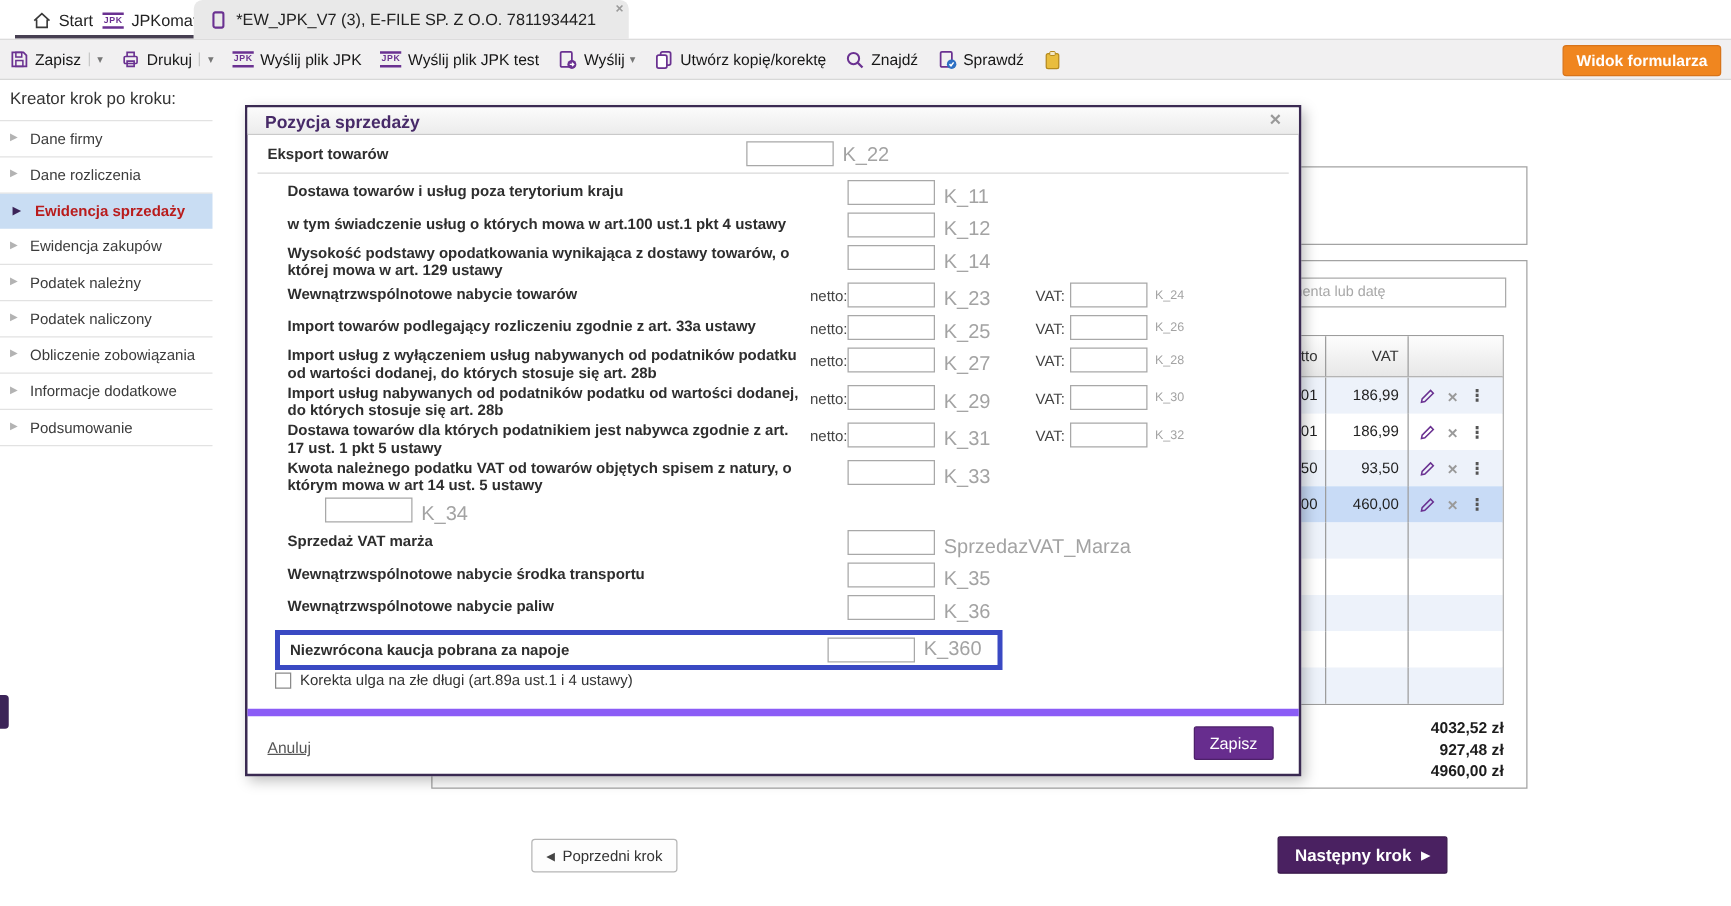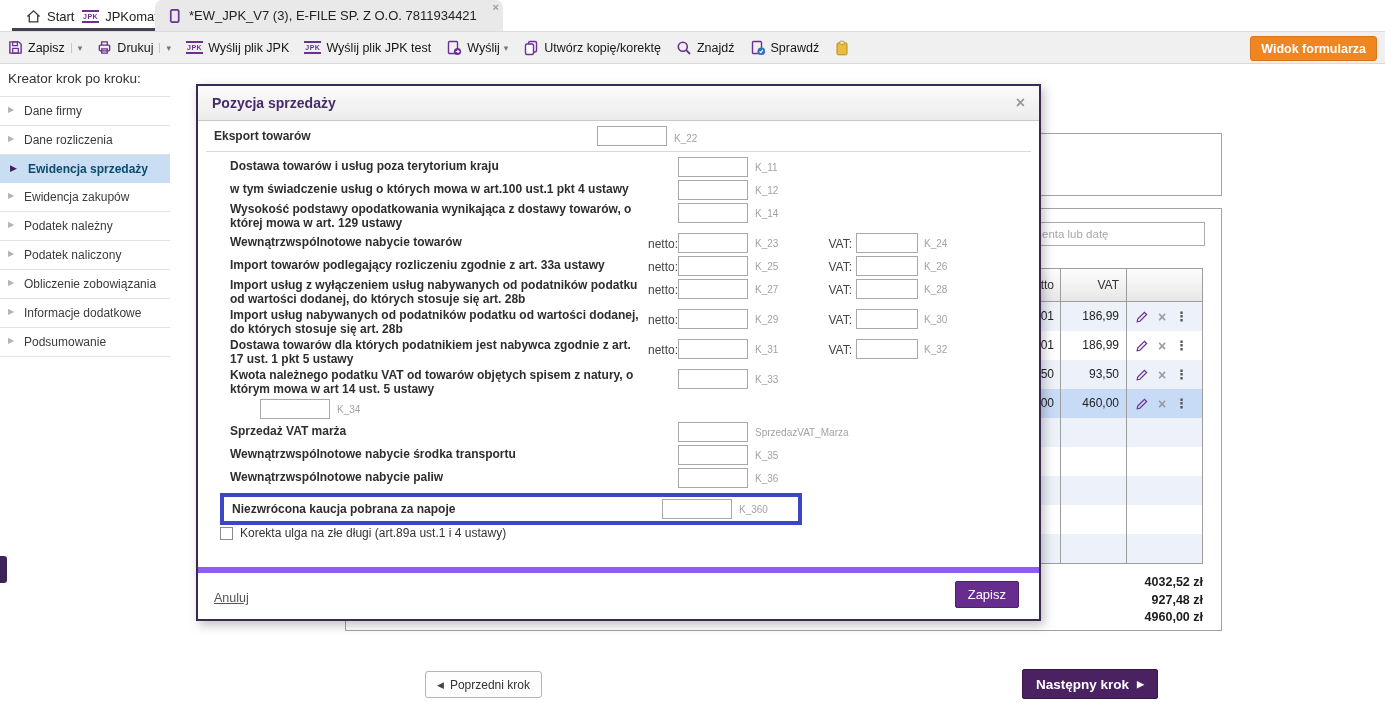--- a/index.html
+++ b/index.html
@@ -34,21 +34,21 @@
     padding:0 10px; display:flex; align-items:center; }
 
   
   .sidebar { position:absolute; left:0; top:65px; width:170px; }
   .sidebar-title { font-size:13.5px; color:#333; padding:6px 8px 10px 8px; border-bottom:1px solid #e2e2e2; }
   .sitem { position:relative; padding:7px 6px 7px 24px; font-size:12px; color:#3b3b3b;
     border-bottom:1px solid #e2e2e2; cursor:default; }
   .sitem .arr { position:absolute; left:8px; top:8px; font-size:8px; color:#b3b3b3; }
   .sitem.active { background:#c9ddf3; border-bottom:none; padding-left:28px; }
   .sitem.active .arr { color:#3c2458; font-size:9px; left:10px; }
-  .sitem.active .slbl { font-weight:bold; color:#0c4a6e; }
+  .sitem.active .slbl { font-weight:bold; color:#b91c1c; }
 
   
   .box1 { position:absolute; left:345px; top:133px; width:877px; height:63px; border:1px solid #a3a3a3; background:#fff; }
   .panel { position:absolute; left:345px; top:208px; width:877px; height:423px; border:1px solid #a3a3a3; background:#fff; }
   .searchbox { position:absolute; right:16px; top:13px; width:312px; height:24px; border:1px solid #ababab;
     font-size:11.5px; color:#666; padding:0 8px; font-family:"Liberation Sans","DejaVu Sans",sans-serif; }
   .searchbox::placeholder { color:#a8a8a8; }
   .dtable { position:absolute; left:16px; top:59px; right:18px; border:1px solid #9d9d9d; }
   .thead { display:flex; height:33px; background:linear-gradient(#fdfdfd,#e7e7e7); border-bottom:1px solid #9d9d9d;
     font-size:12px; color:#333; align-items:center; }
@@ -71,32 +71,32 @@
     border-radius:3px; font-size:12px; color:#333; padding:0 11px; display:flex; align-items:center; gap:6px; }
   .prev-btn .pa { font-size:9px; color:#444; }
   .next-btn { position:absolute; left:1022px; top:669px; height:30px; background:#4a2161; border:1px solid #38184a;
     border-radius:2px; font-size:13.5px; font-weight:bold; color:#fff; padding:0 13px; display:flex; align-items:center; gap:8px; }
   .next-btn .na { font-size:9px; }
   .side-handle { position:absolute; left:0; top:556px; width:7px; height:27px; background:#3c2458; border-radius:0 3px 3px 0; }
 
   
   .modal { position:absolute; left:196px; top:84px; width:845px; height:537px; background:#fff;
     border:2px solid #3a2a52; box-shadow:3px 4px 10px rgba(0,0,0,0.25); z-index:10; }
-  .mtitle { height:35px; background:linear-gradient(#fbfbfb,#ececec); border-bottom:1px solid #c9c9c9;
+  .mtitle { height:22px; background:linear-gradient(#fbfbfb,#ececec); border-bottom:1px solid #c9c9c9;
     display:flex; align-items:center; padding:0 14px; font-size:14px; font-weight:bold; color:#472a68; }
   .mclose { margin-left:auto; color:#999; font-weight:bold; font-size:16px; line-height:14px; }
   .mbody { position:relative; height:504px; padding:3px 16px 56px 16px; overflow:hidden; }
   .toprow { display:flex; align-items:center; height:23px; }
   .toprow .tlbl { width:383px; font-size:12px; font-weight:bold; color:#2e2e2e; }
   .msep { border-bottom:1px solid #d9d9d9; margin:4px -8px 5px -8px; }
   .mrow { display:flex; align-items:flex-start; margin:3px 16px; }
   .mlbl { width:418px; font-size:12px; font-weight:bold; color:#2e2e2e; line-height:13.5px; padding-right:6px; padding-top:3px; }
   .msub { width:30px; text-align:right; font-size:12px; color:#444; padding-right:4px; padding-top:4px; }
   .mbox { width:70px; height:20px; min-height:20px; border:1px solid #a8a8a8; background:#fff; }
-  .mk { width:80px; font-size:10px; color:#a3a3a3; padding-left:7px; padding-top:5px; white-space:nowrap; }
+  .mk { width:80px; font-size:16px; color:#a3a3a3; padding-left:7px; padding-top:5px; white-space:nowrap; }
   .msub2 { width:28px; text-align:right; font-size:12px; color:#444; padding-right:4px; padding-top:4px; }
   .mbox2 { width:62px; height:20px; border:1px solid #a8a8a8; background:#fff; }
   .mk2 { font-size:10px; color:#a3a3a3; padding-left:6px; padding-top:5px; white-space:nowrap;text-align:center; }
   .mrow.c2 .mlbl { padding-top:0; }
   .hlrow { border:4px solid #3a49c3; margin:5px 0 0 6px; width:582px; display:flex; align-items:center;
     padding:2px 0 2px 8px; }
   .hl-lbl { width:430px; font-size:12px; font-weight:bold; color:#2e2e2e; }
   .hlrow .mk { width:62px; padding-top:0; }
   .cbrow { display:flex; align-items:center; gap:7px; margin:1px 0 0 6px; font-size:12px; color:#333; }
   .cb { width:13px; height:13px; border:1px solid #8a8a8a; background:#fff; display:inline-block; }

